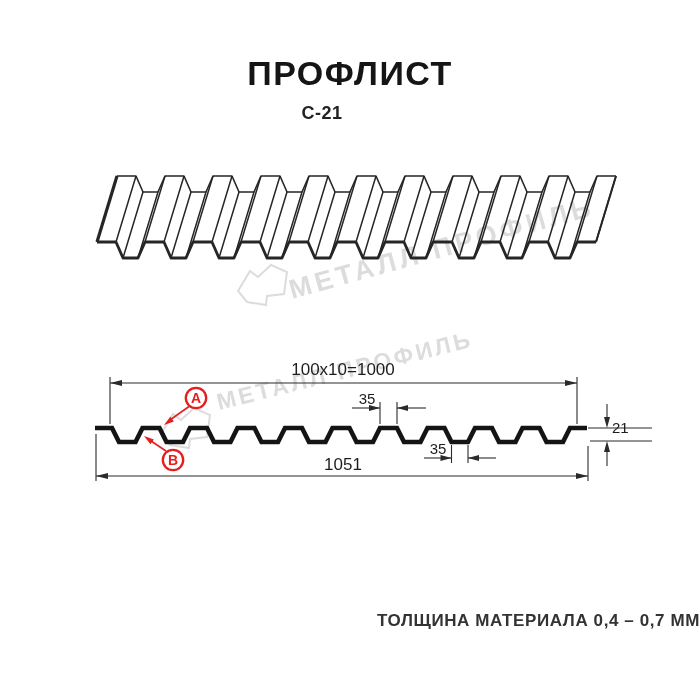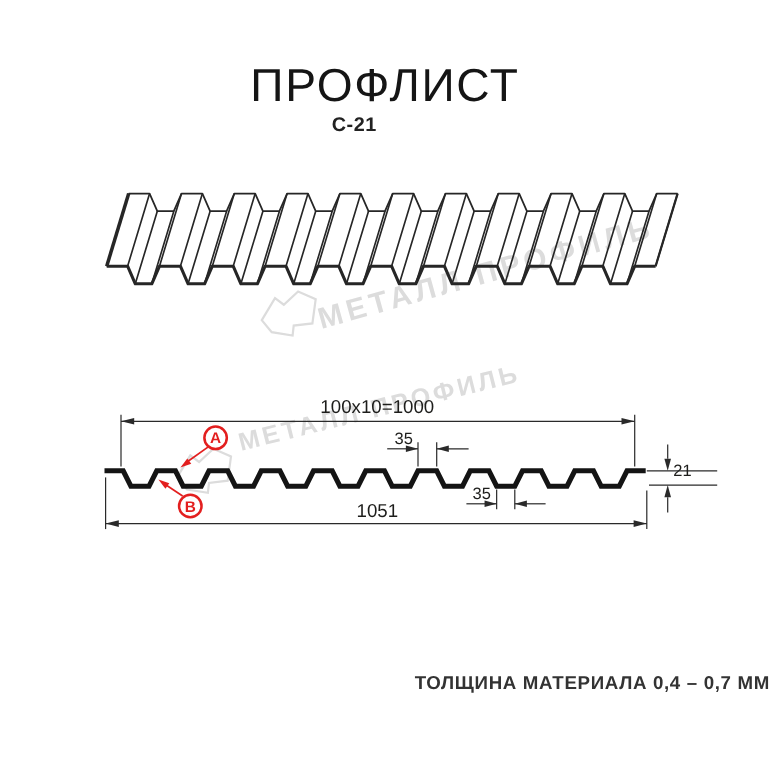--- a/index.html
+++ b/index.html
@@ -1,19 +1,19 @@
 <!DOCTYPE html>
 <html><head>
 <meta charset="utf-8">
 <style>
   html,body{margin:0;padding:0;}
   body{width:700px;height:700px;background:#ffffff;font-family:"Liberation Sans",sans-serif;overflow:hidden;}
   .page{position:relative;width:700px;height:700px;background:#fff;}
   .title{position:absolute;top:54px;left:0;width:700px;text-align:center;
-         font-size:42px;font-weight:400;letter-spacing:1.5px;color:#151515;}
+         font-size:34px;font-weight:700;letter-spacing:1.5px;color:#151515;}
   .subtitle{position:absolute;top:103px;left:0;width:644px;text-align:center;
          font-size:18px;font-weight:600;letter-spacing:0.5px;color:#222;}
   .footer{position:absolute;top:611px;left:0;width:700px;text-align:right;
          font-size:17px;font-weight:600;letter-spacing:0.6px;color:#333;}
   svg{position:absolute;top:0;left:0;}
   .wm{fill:#dcdcdc;font-weight:bold;font-family:"Liberation Sans",sans-serif;}
   .dl{stroke:#2a2a2a;stroke-width:1.1;fill:none;}
   .ah{fill:#2a2a2a;stroke:none;}
   .dim{font-size:15px;fill:#1d1d1b;font-family:"Liberation Sans",sans-serif;}
   .dim-big{font-size:17px;}

